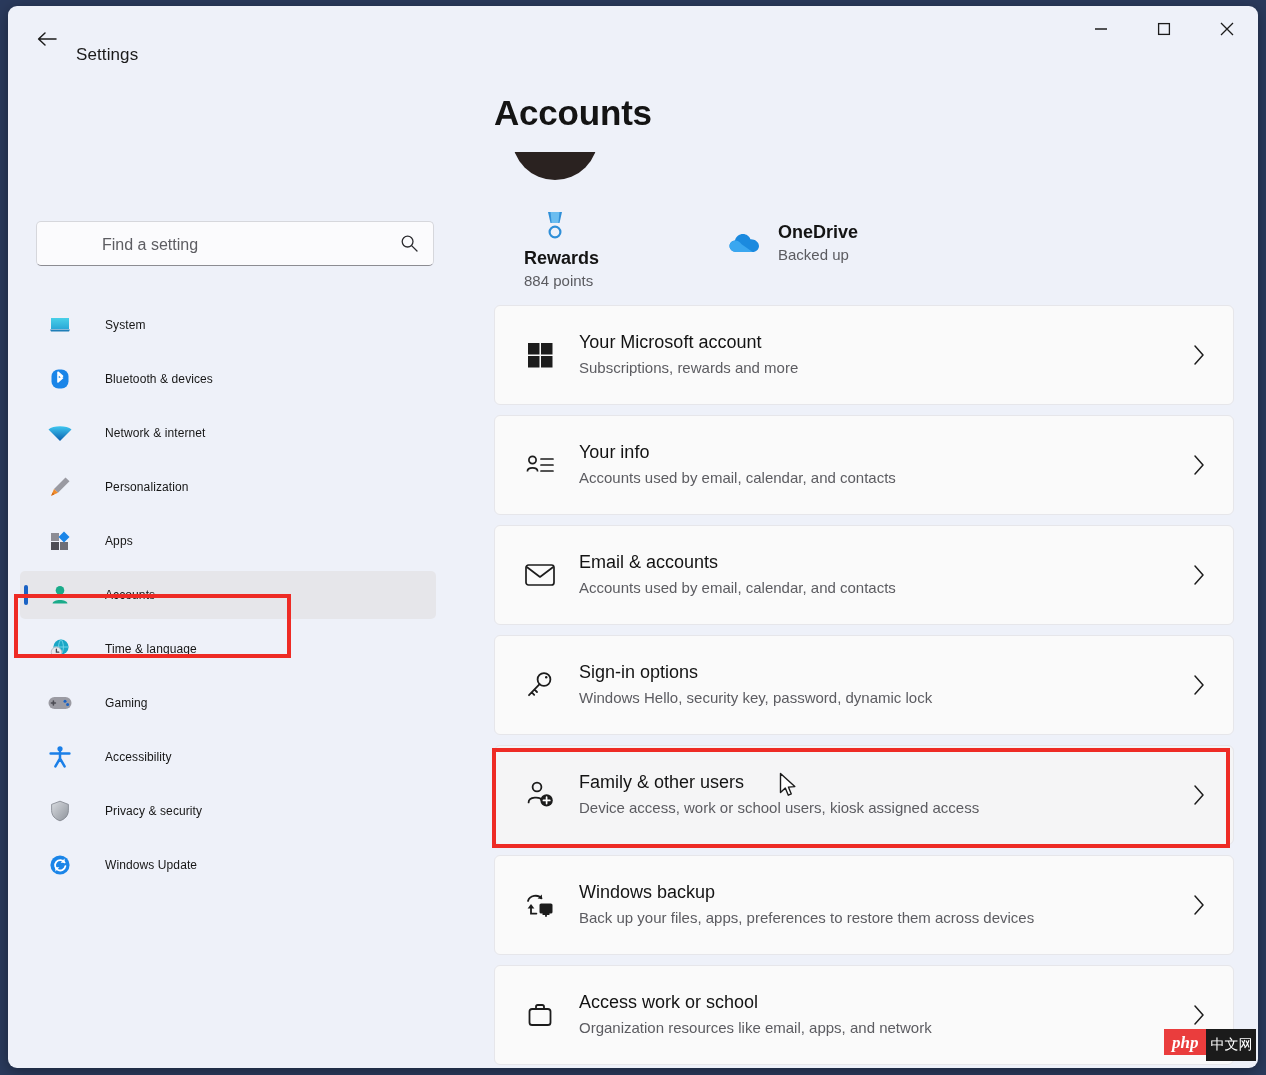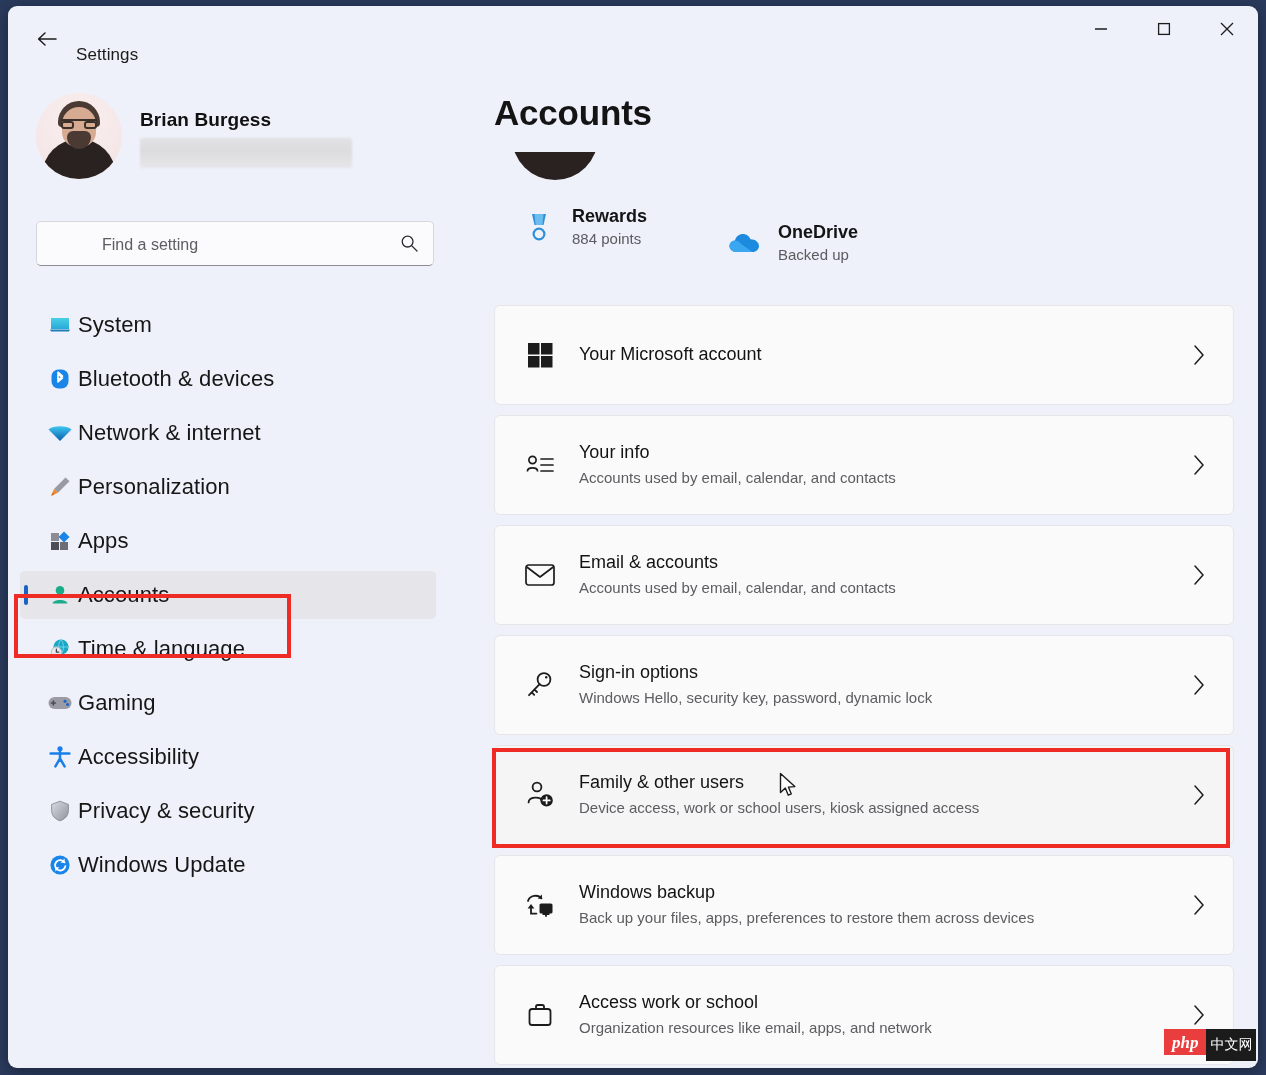--- a/index.html
+++ b/index.html
@@ -205,22 +205,22 @@
   }
   .nav-icon {
     width: 28px;
     margin-left: 26px;
     display: flex;
     align-items: center;
     justify-content: center;
     flex: 0 0 28px;
   }
   .nav-label {
-    margin-left: 4px;
-    font-size: 22px;
+    margin-left: 31px;
+    font-size: 12px;
     color: #161616;
     letter-spacing: .1px;
   }
 
   
   .main {
     position: absolute;
     left: 468px; top: 64px;
     width: 782px;
     height: 998px;
@@ -252,21 +252,21 @@
   .quick-row {
     position: absolute;
     left: 18px; top: 135px;
     width: 740px; height: 62px;
   }
   .quick-item {
     position: absolute;
     display: flex;
     align-items: center;
   }
-  .quick-item.rewards { left: 26px; top: 0; }
+  .quick-item.rewards { left: 16px; top: 0; flex-direction: column; }
   .quick-item.onedrive { left: 232px; top: 16px; }
   .quick-icon {
     width: 38px; height: 42px;
     display: flex; align-items: center; justify-content: center;
   }
   .quick-text { margin-left: 14px; }
   .quick-title {
     font-size: 18px;
     font-weight: bold;
     color: #141414;
@@ -412,32 +412,20 @@
             <svg width="16" height="16" viewBox="0 0 16 16">
                 <path d="M2 2 L14 14 M14 2 L2 14" stroke="#1c1c1c" stroke-width="1.3"></path>
               </svg>
           </span>
         </div>
       </div>
     </div>
 
     <div class="sidebar">
 
-      <div class="profile">
-        <div class="avatar">
-          <div class="face-bg"></div>
-          <div class="shirt"></div>
-          <div class="hair"></div>
-          <div class="head"></div>
-          <div class="glasses"></div>
-          <div class="beard"></div>
-        </div>
-        <div class="profile-name">Brian Burgess</div>
-        <div class="profile-email-redacted"></div>
-      </div>
 
       <div class="search-wrap">
         <input class="search-input" type="text" placeholder="Find a setting" style="">
         <span class="search-icon">
           <svg width="19" height="19" viewBox="0 0 19 19">
             <circle cx="7.6" cy="7.6" r="5.4" fill="none" stroke="#2b2b2f" stroke-width="1.3"></circle>
             <path d="M11.6 11.6 L17 17" stroke="#2b2b2f" stroke-width="1.3" stroke-linecap="round"></path>
           </svg>
         </span>
       </div>
@@ -628,20 +616,21 @@
           <span class="card-icon">
             <svg width="28" height="28" viewBox="0 0 28 28">
               <rect x="2" y="2" width="11.5" height="11.5" fill="#1c1c1c"></rect>
               <rect x="15" y="2" width="11.5" height="11.5" fill="#1c1c1c"></rect>
               <rect x="2" y="15" width="11.5" height="11.5" fill="#1c1c1c"></rect>
               <rect x="15" y="15" width="11.5" height="11.5" fill="#1c1c1c"></rect>
             </svg>
           </span>
           <span class="card-texts">
             <span class="card-title" style="display:block">Your Microsoft account</span>
+            <span class="card-sub" style="display:block">Subscriptions, rewards and more</span>
           </span>
           <span class="card-chevron">
             <svg width="16" height="22" viewBox="0 0 16 22">
                 <path d="M4 2 L12 11 L4 20" fill="none" stroke="#1c1c1c" stroke-width="1.5" stroke-linecap="round" stroke-linejoin="round"></path>
               </svg>
           </span>
         </div>
 
         <div class="card">
           <span class="card-icon">

